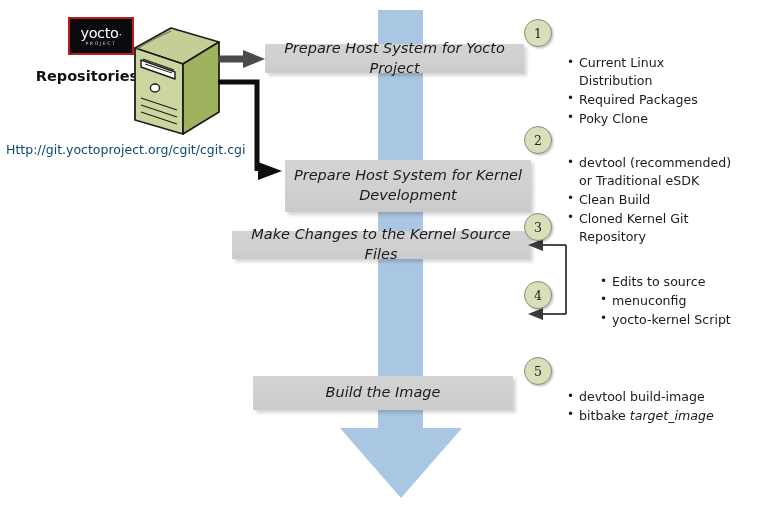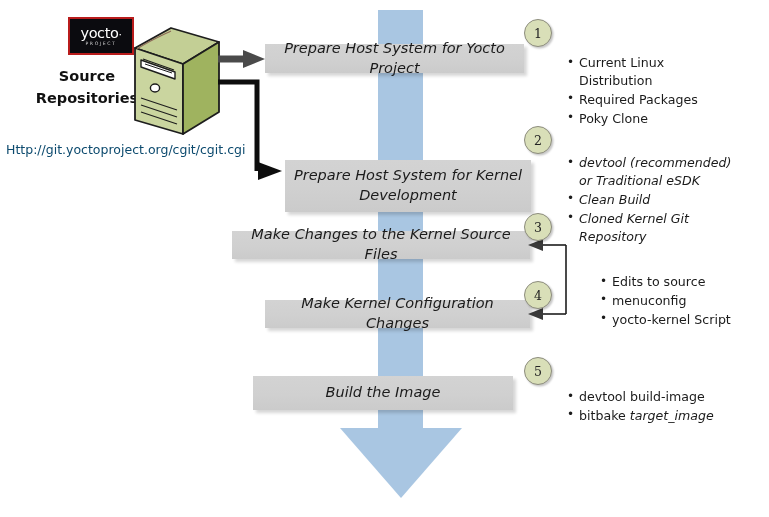--- a/index.html
+++ b/index.html
@@ -110,42 +110,41 @@
   .notes li{
     position:relative;padding-left:12px;margin:0 0 1px 0;
     white-space:pre-line;
   }
   .notes li:before{
     content:"\2022";position:absolute;left:0;top:-0.5px;font-size:12px;
   }
   .ital{font-style:italic;}
 
   #notes1{left:551px;top:38px;width:205px;}
-  #notes2{left:551px;top:138px;width:212px;font-style:italic;}
+  #notes2{left:551px;top:138px;width:212px;}
   #notes3{left:584px;top:257px;width:170px;}
   #notes5{left:551px;top:372px;width:200px;}
 
   
   .connectors{position:absolute;left:0;top:0;width:769px;height:517px;z-index:4;}
 </style>
 </head>
 <body>
 
 <div id="stage">
 
   <div class="flow-band"></div>
   <div class="flow-arrowhead"></div>
 
   <div class="yocto-logo">
     <div class="yocto-word"><span>yocto</span><span class="dot">·</span></div>
     <div class="yocto-sub">PROJECT</div>
   </div>
 
   <div class="src-label">
-    <div>Source</div>
     <div>Repositories</div>
   </div>
   <div class="src-url">Http://git.yoctoproject.org/cgit/cgit.cgi</div>
 
   <svg class="server" viewBox="0 0 92 112">
 
     <polygon points="4,22 40,2 88,16 52,38" fill="#c3cf95" stroke="#1d1d1d" stroke-width="1.8" stroke-linejoin="round"></polygon>
 
     <polygon points="4,22 52,38 52,108 4,94" fill="#cad59f" stroke="#1d1d1d" stroke-width="1.8" stroke-linejoin="round"></polygon>
 
@@ -181,23 +180,20 @@
 
   <div class="pbox" id="box1">
     <span>Prepare Host System for Yocto Project</span>
   </div>
   <div class="pbox" id="box2">
     <span>Prepare Host System for Kernel Development</span>
   </div>
   <div class="pbox" id="box3">
     <span>Make Changes to the Kernel Source Files</span>
   </div>
-  <div class="pbox" id="box4">
-    <span>Make Kernel Configuration Changes</span>
-  </div>
   <div class="pbox" id="box5">
     <span>Build the Image</span>
   </div>
 
   <div class="numcircle" id="c1">
       <span>1</span>
     </div>
   <div class="numcircle" id="c2">
       <span>2</span>
     </div>

